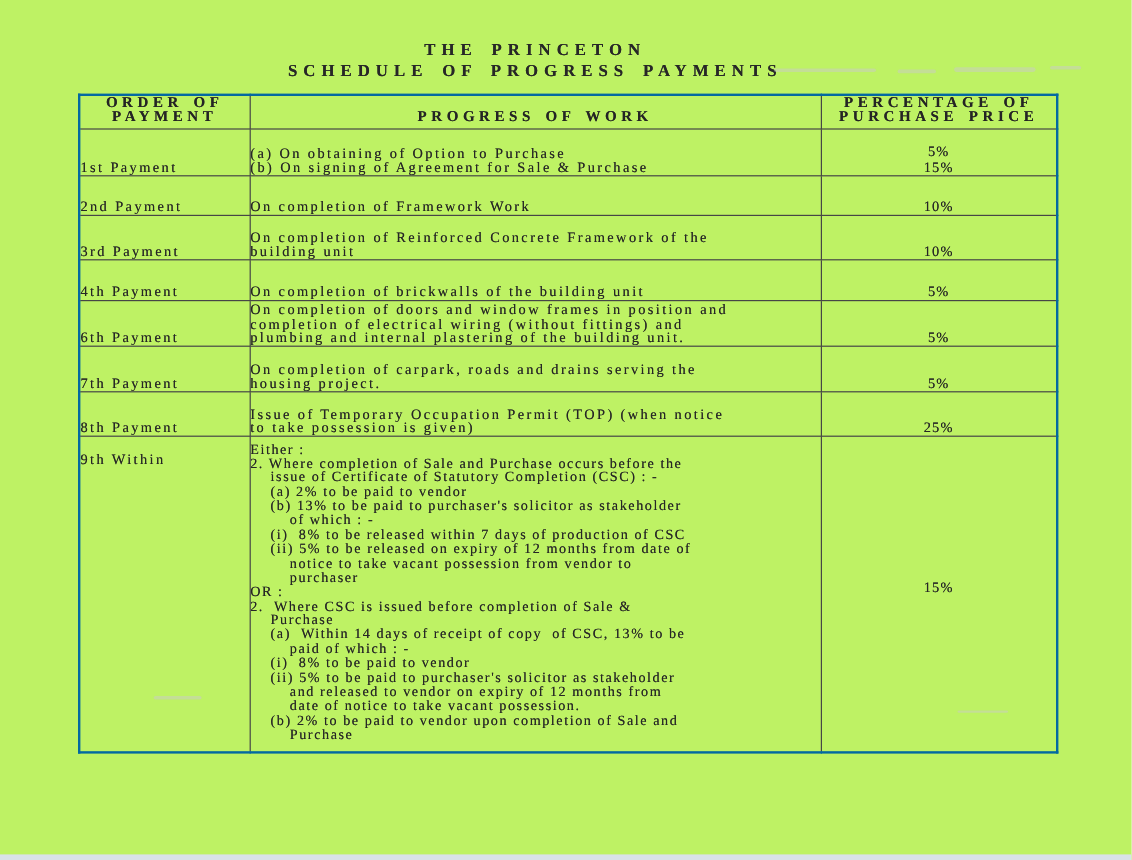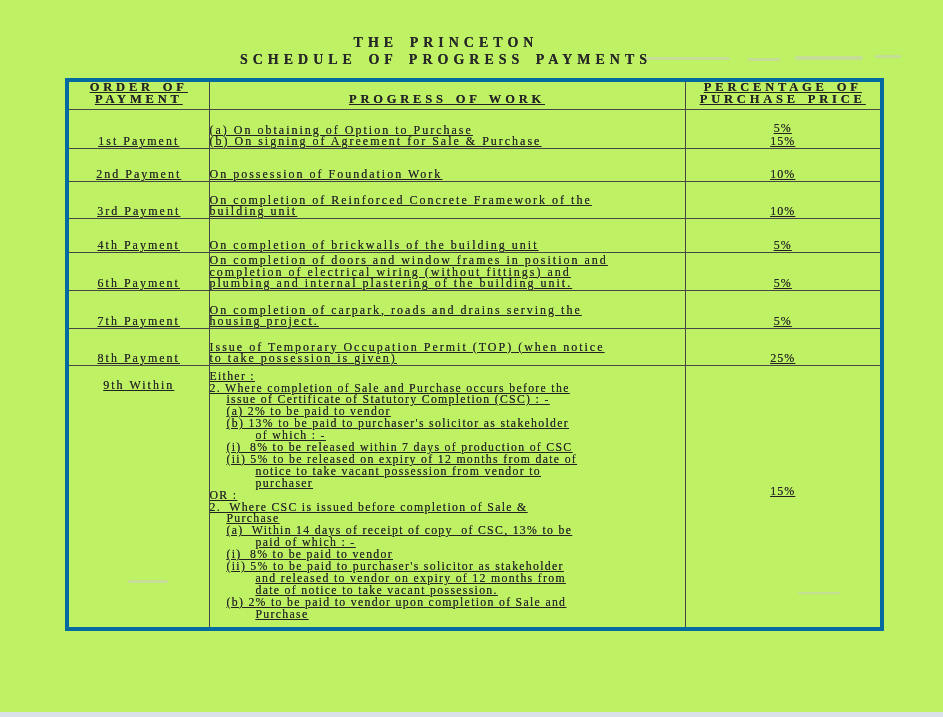--- a/index.html
+++ b/index.html
@@ -14,43 +14,42 @@
   .doc-title{
     position:absolute;top:34px;left:0;width:892px;
     text-align:center;font-weight:bold;font-size:14px;
     letter-spacing:5px;word-spacing:3px;line-height:17px;color:#272727;
     text-shadow:0 0 .5px rgba(40,40,40,.8);
   }
 
   table.schedule{
     position:absolute;left:65px;top:78px;width:815px;
     border-collapse:collapse;table-layout:fixed;
-    border:4px solid #0369a1;
+    border:2px solid #0369a1;
     text-shadow:0 0 .5px rgba(34,34,34,.7);
-    text-decoration:underline;
   }
   .schedule th,.schedule td{border:1px solid #464646;padding:0;vertical-align:bottom}
   .schedule thead th{
     height:23px;text-align:center;font-weight:bold;color:#242424;
     font-size:12.5px;letter-spacing:3.8px;word-spacing:2px;
     line-height:11.8px;padding-bottom:3px;
   }
   .payment-cell{
-    text-align:center;font-size:12px;letter-spacing:2px;
+    text-align:left;font-size:12px;letter-spacing:2px;
     line-height:12.5px;padding-bottom:5px;color:#262626;
   }
   .work-cell{
     padding:0 4px 4px 9px;font-size:12px;letter-spacing:2px;
     line-height:11.5px;color:#262626;
   }
   .work-wrap{overflow:hidden}
   .work-line{white-space:pre}
   .indent-0{padding-left:0}
   .indent-1{padding-left:17px}
-  .indent-2{padding-left:46px}
+  .indent-2{padding-left:33px}
   .percent-cell{
     text-align:center;font-size:12px;letter-spacing:1px;
     line-height:13px;padding-bottom:5px;color:#262626;
   }
   tr.tall .payment-cell{vertical-align:top;padding-top:13px}
   tr.tall .work-cell{vertical-align:top;padding-top:5px;font-size:11.8px;letter-spacing:1.3px;line-height:11.9px}
   tr.tall .percent-cell{vertical-align:middle;padding-bottom:10px}
 
   .smudge{position:absolute;background:#c9c9c9;opacity:.5;border-radius:2px}
   .edge-strip{position:absolute;left:0;right:0;bottom:0;height:5px;background:#d9e2e9}
@@ -108,21 +107,21 @@
             <div class="percent-line">5%</div>
             <div class="percent-line">15%</div>
           </td>
         </tr>
         <tr style="height: 33px;">
           <td class="payment-cell">
             <div>2nd Payment</div>
           </td>
           <td class="work-cell">
             <div class="work-wrap">
-              <div class="work-line indent-0">On possession of Foundation Work</div>
+              <div class="work-line indent-0">On completion of Framework Work</div>
             </div>
           </td>
           <td class="percent-cell">
             <div class="percent-line">10%</div>
           </td>
         </tr>
         <tr style="height: 37px;">
           <td class="payment-cell">
             <div>3rd Payment</div>
           </td>

